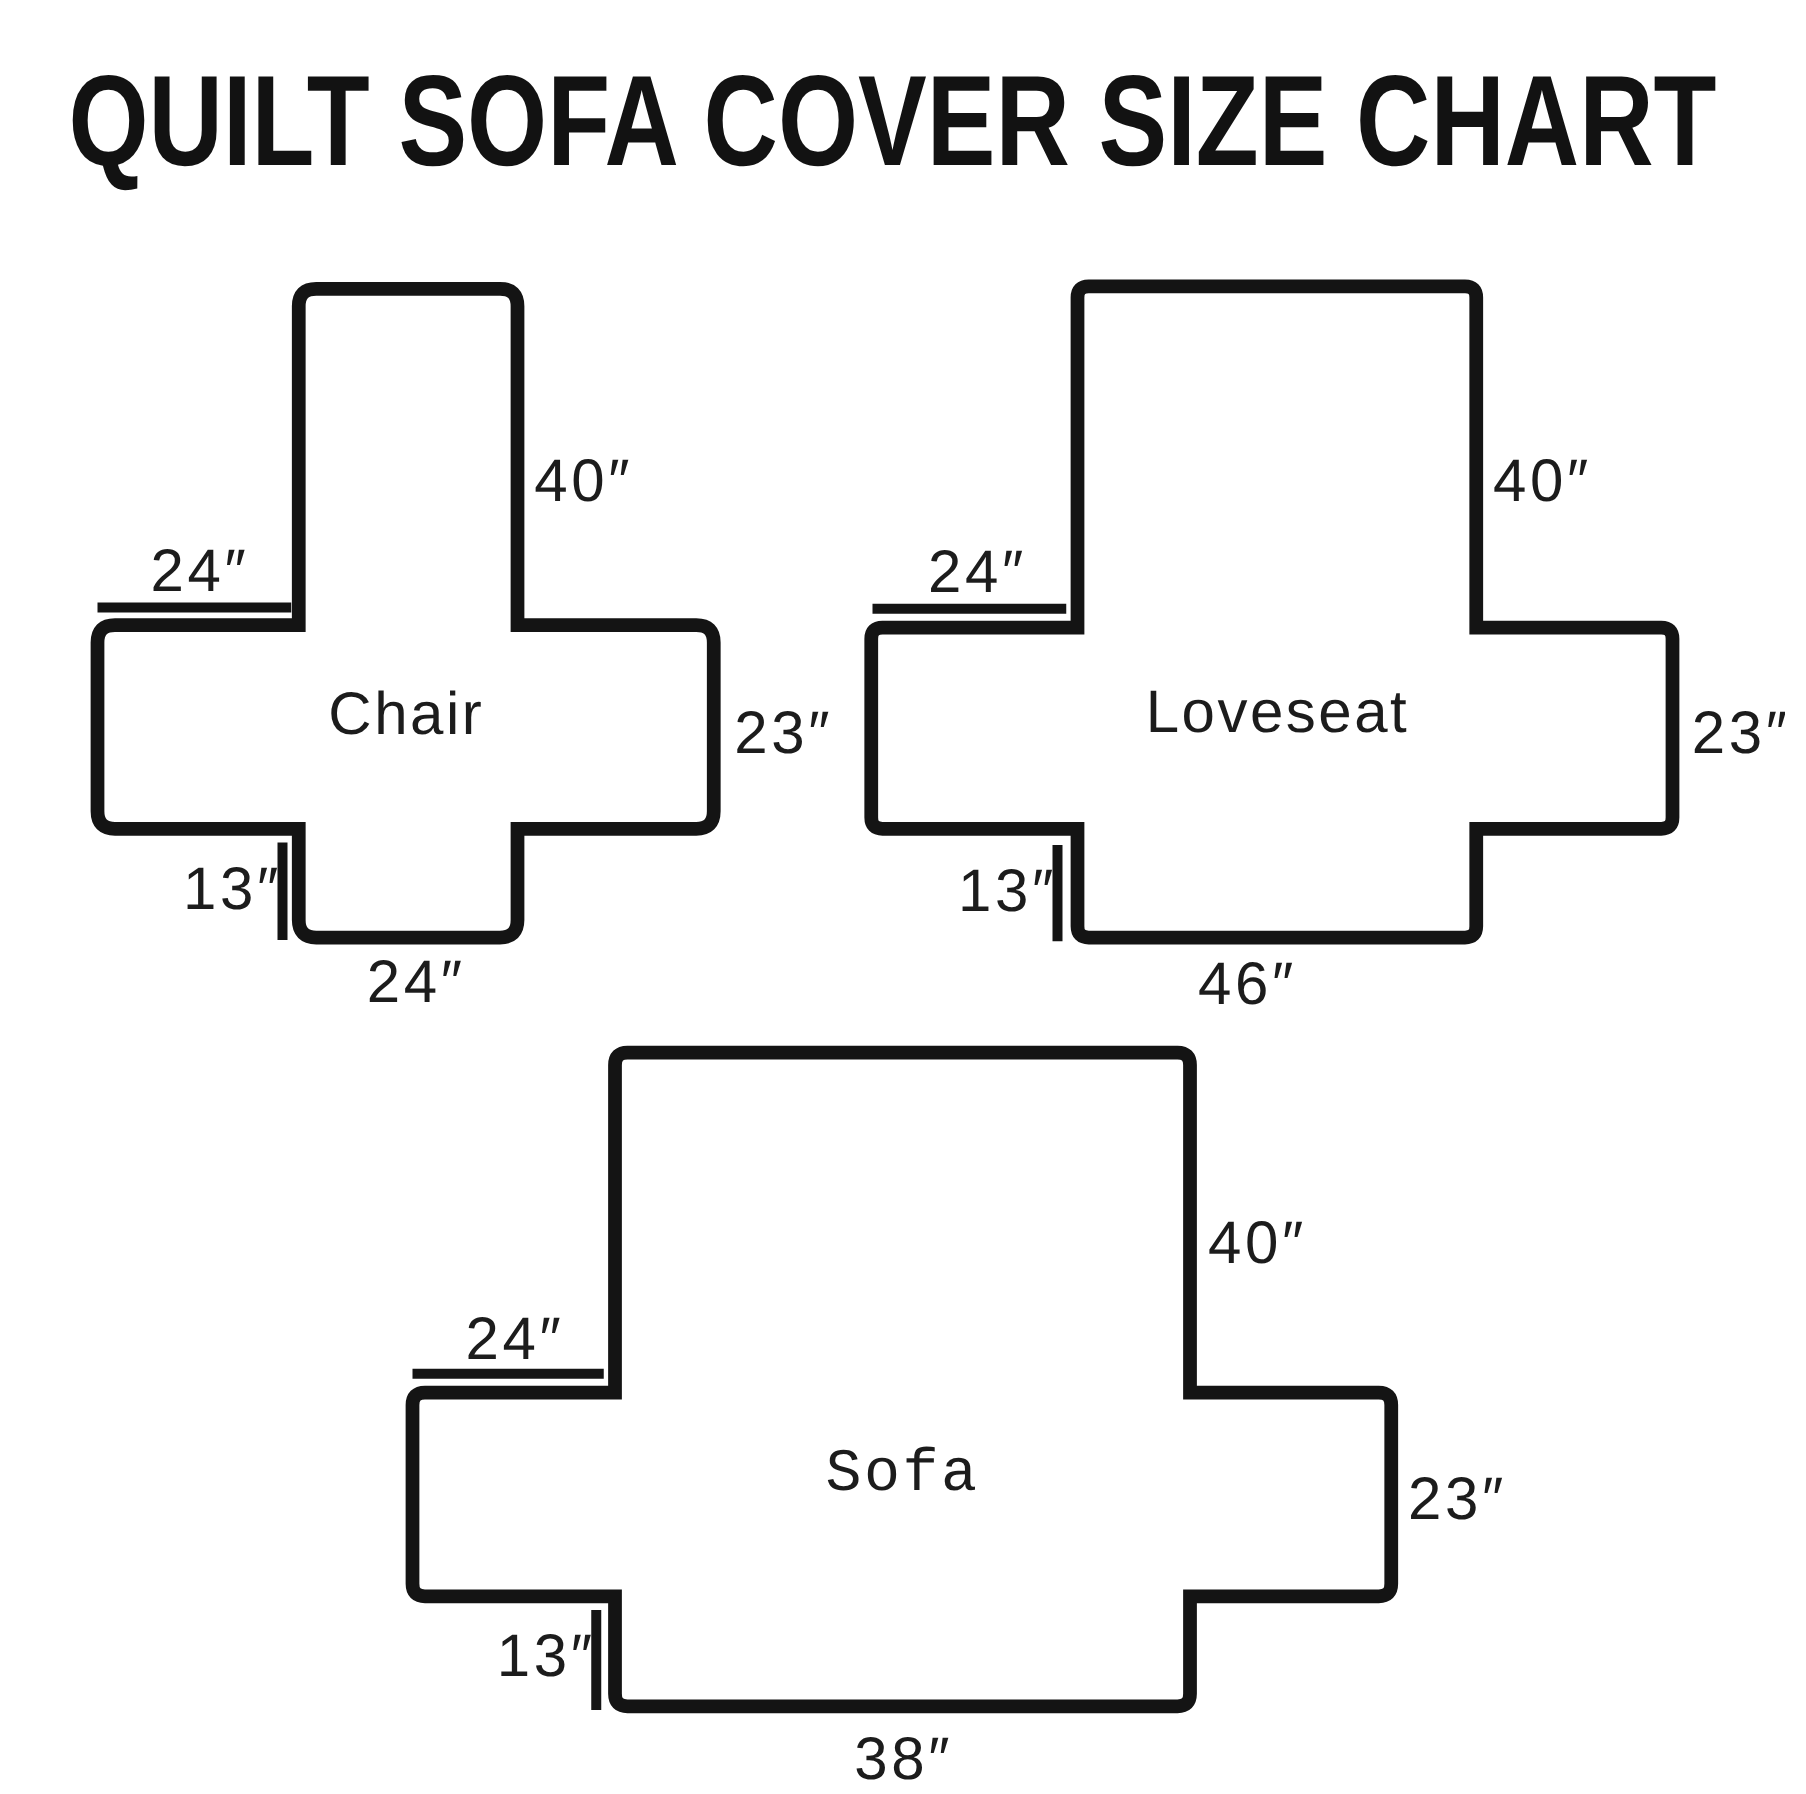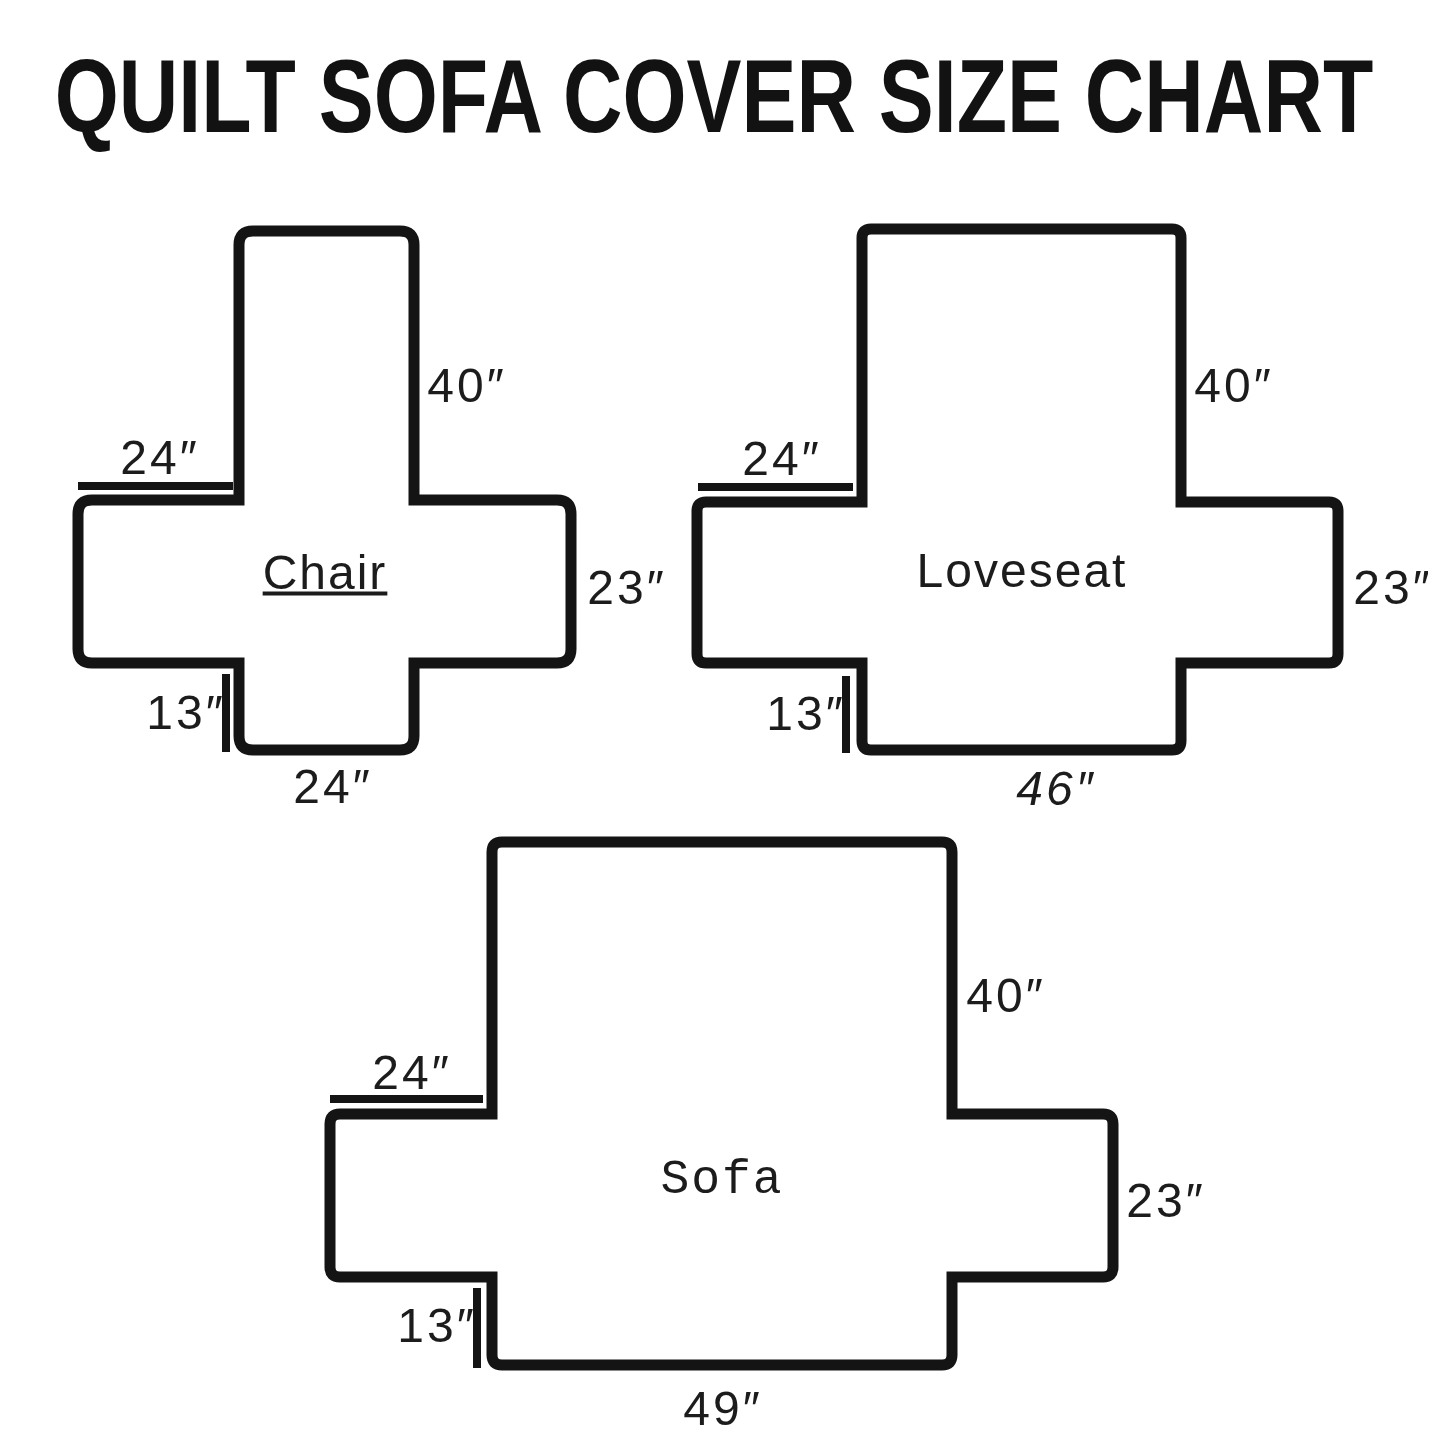--- a/index.html
+++ b/index.html
@@ -70,32 +70,32 @@
 
     <g>
       <path d="M 502 842 H 942 Q 952 842 952 852 V 1114 H 1103 Q 1113 1114 1113 1124 V 1267 Q 1113 1277 1103 1277 H 952 V 1355 Q 952 1365 942 1365 H 502 Q 492 1365 492 1355 V 1277 H 340 Q 330 1277 330 1267 V 1124 Q 330 1114 340 1114 H 492 V 852 Q 492 842 502 842 Z" fill="#ffffff" stroke="#141414" stroke-width="11" stroke-linejoin="miter"></path>
       <line x1="330" y1="1099" x2="483" y2="1099" stroke="#141414" stroke-width="8"></line>
       <line x1="477" y1="1288" x2="477" y2="1368" stroke="#141414" stroke-width="8"></line>
     </g>
   </svg>
 
   <span class="lbl dim" style="left:467px;  top:385px;">40″</span>
   <span class="lbl dim" style="left:160px;  top:457px;">24″</span>
-  <span class="lbl fig-name" style="left:325px;  top:572px;text-decoration:underline;">Chair</span>
+  <span class="lbl fig-name" style="left:325px;  top:572px;">Chair</span>
   <span class="lbl dim" style="left:627px;  top:587px;">23″</span>
   <span class="lbl dim" style="left:186px;  top:712px;">13″</span>
   <span class="lbl dim" style="left:333px;  top:786px;">24″</span>
 
   <span class="lbl dim" style="left:1234px; top:385px;">40″</span>
   <span class="lbl dim" style="left:782px;  top:458px;">24″</span>
   <span class="lbl fig-name" style="left:1022px; top:570px;">Loveseat</span>
   <span class="lbl dim" style="left:1393px; top:587px;">23″</span>
   <span class="lbl dim" style="left:806px;  top:713px;">13″</span>
-  <span class="lbl dim" style="left:1056px; top:788px;font-style:italic;">46″</span>
+  <span class="lbl dim" style="left:998px; top:788px;">46″</span>
 
   <span class="lbl dim" style="left:1006px; top:995px;">40″</span>
   <span class="lbl dim" style="left:412px;  top:1072px;">24″</span>
   <span class="lbl fig-name" style="left:722px;  top:1180px;font-family:Liberation Mono, monospace;">Sofa</span>
   <span class="lbl dim" style="left:1166px; top:1200px;">23″</span>
   <span class="lbl dim" style="left:437px;  top:1325px;">13″</span>
-  <span class="lbl dim" style="left:723px;  top:1408px;">49″</span>
+  <span class="lbl dim" style="left:723px;  top:1408px;">38″</span>
 
 </div>
 
 </body></html>

